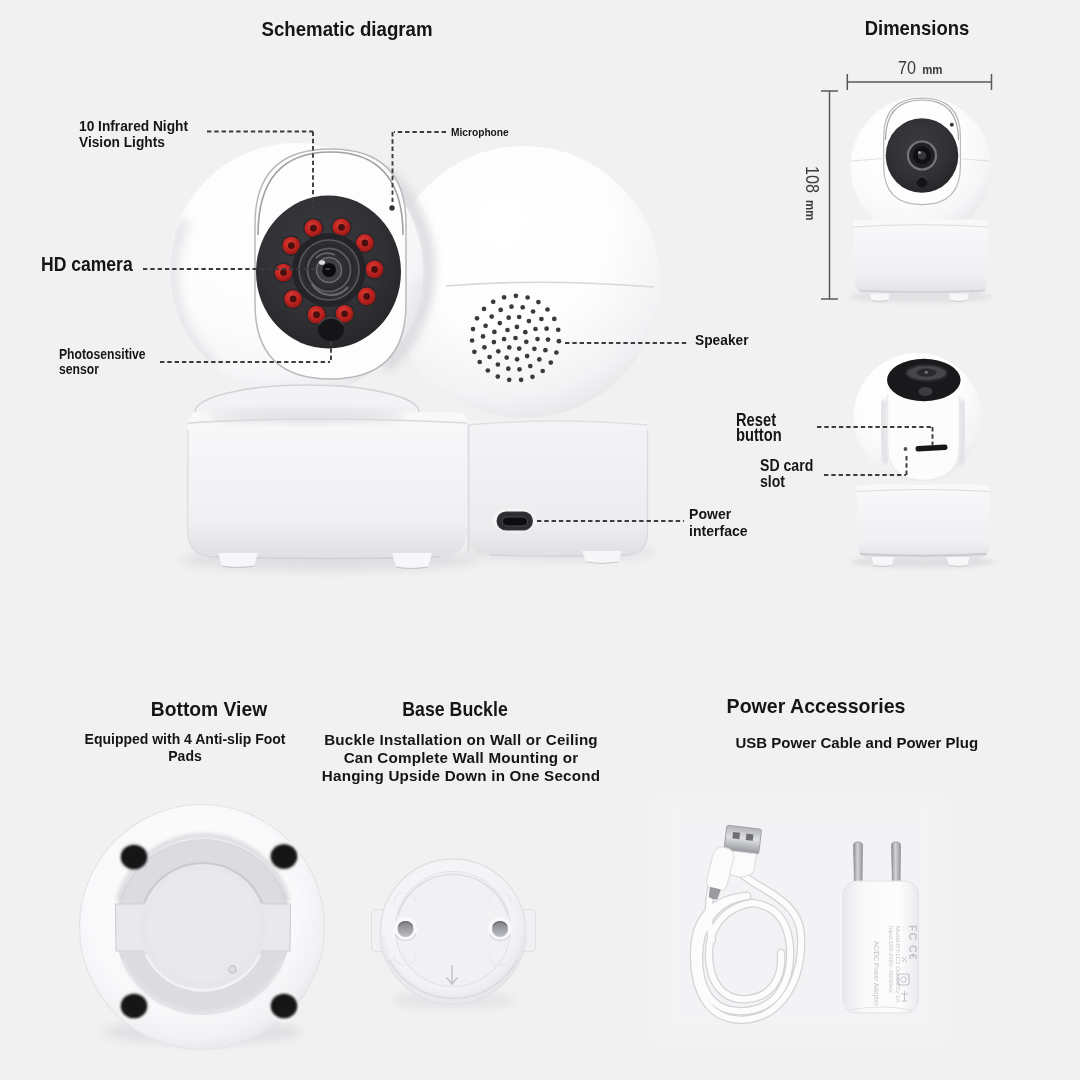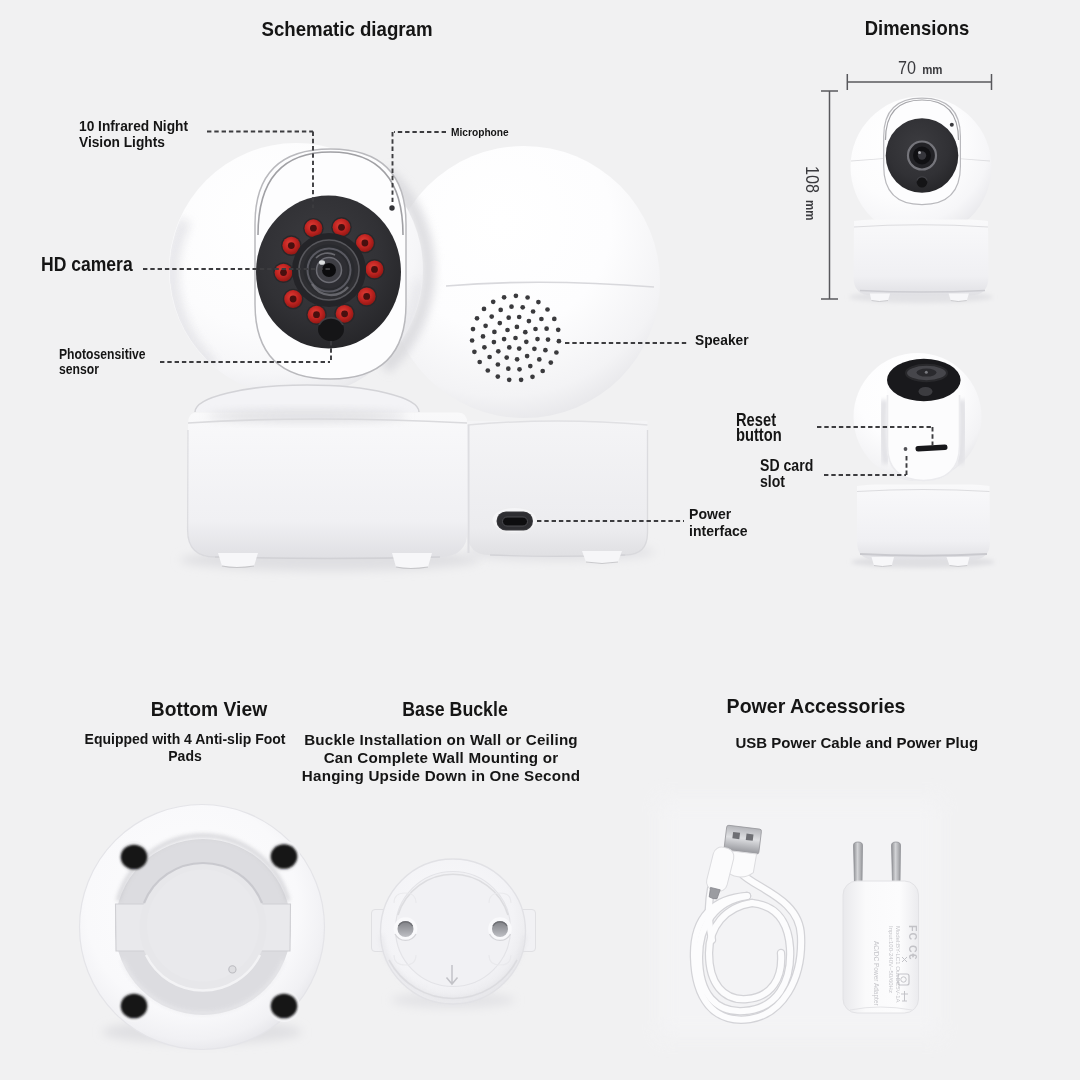--- a/index.html
+++ b/index.html
@@ -453,14 +453,14 @@
 <div class="lb" style="left:695.4px;top:332.7px;font-size:14.2px;transform:scaleX(0.97)">Speaker</div>
 <div class="lb" style="left:688.8px;top:506px;font-size:14.5px;line-height:17.1px;transform:scaleX(0.97)">Power<br>interface</div>
 <div class="lb" style="left:735.9px;top:412.7px;font-size:17.5px;line-height:15.2px;transform:scaleX(0.84)">Reset<br>button</div>
 <div class="lb" style="left:760.2px;top:457.5px;font-size:16.8px;line-height:16.6px;transform:scaleX(0.84)">SD card<br>slot</div>
 <div class="lb" style="left:897.9px;top:58.7px;font-size:18.4px;font-weight:normal;color:#3a3a3e;transform:scaleX(0.88)">70<span style="font-size:13px;font-weight:bold;margin-left:7px">mm</span></div>
 <div class="lb" style="left:820.6px;top:166px;font-size:18.4px;font-weight:normal;color:#3a3a3e;transform:rotate(90deg) scaleX(0.88)">108<span style="font-size:13px;font-weight:bold;margin-left:8px">mm</span></div>
 <div class="lb ct" style="left:208.8px;top:698.5px;font-size:20.4px;transform:translateX(-50%) scaleX(0.945)">Bottom View</div>
 <div class="lb ct" style="left:455px;top:698.5px;font-size:20.4px;transform:translateX(-50%) scaleX(0.87)">Base Buckle</div>
 <div class="lb ct" style="left:816.4px;top:695.6px;font-size:20.4px;transform:translateX(-50%) scaleX(0.96)">Power Accessories</div>
 <div class="lb ct" style="left:185px;top:731.2px;font-size:14px;line-height:16.5px;text-align:center;transform:translateX(-50%)">Equipped with 4 Anti-slip Foot<br>Pads</div>
-<div class="lb ct" style="left:441px;top:731.4px;font-size:15.2px;line-height:18px;letter-spacing:0.2px;text-align:center;transform:translateX(-50%)">Buckle Installation on Wall or Ceiling<br>Can Complete Wall Mounting or<br>Hanging Upside Down in One Second</div>
+<div class="lb ct" style="left:461px;top:731.4px;font-size:15.2px;line-height:18px;letter-spacing:0.2px;text-align:center;transform:translateX(-50%)">Buckle Installation on Wall or Ceiling<br>Can Complete Wall Mounting or<br>Hanging Upside Down in One Second</div>
 <div class="lb ct" style="left:856.8px;top:735px;font-size:15px;transform:translateX(-50%)">USB Power Cable and Power Plug</div>
 
 </body></html>

